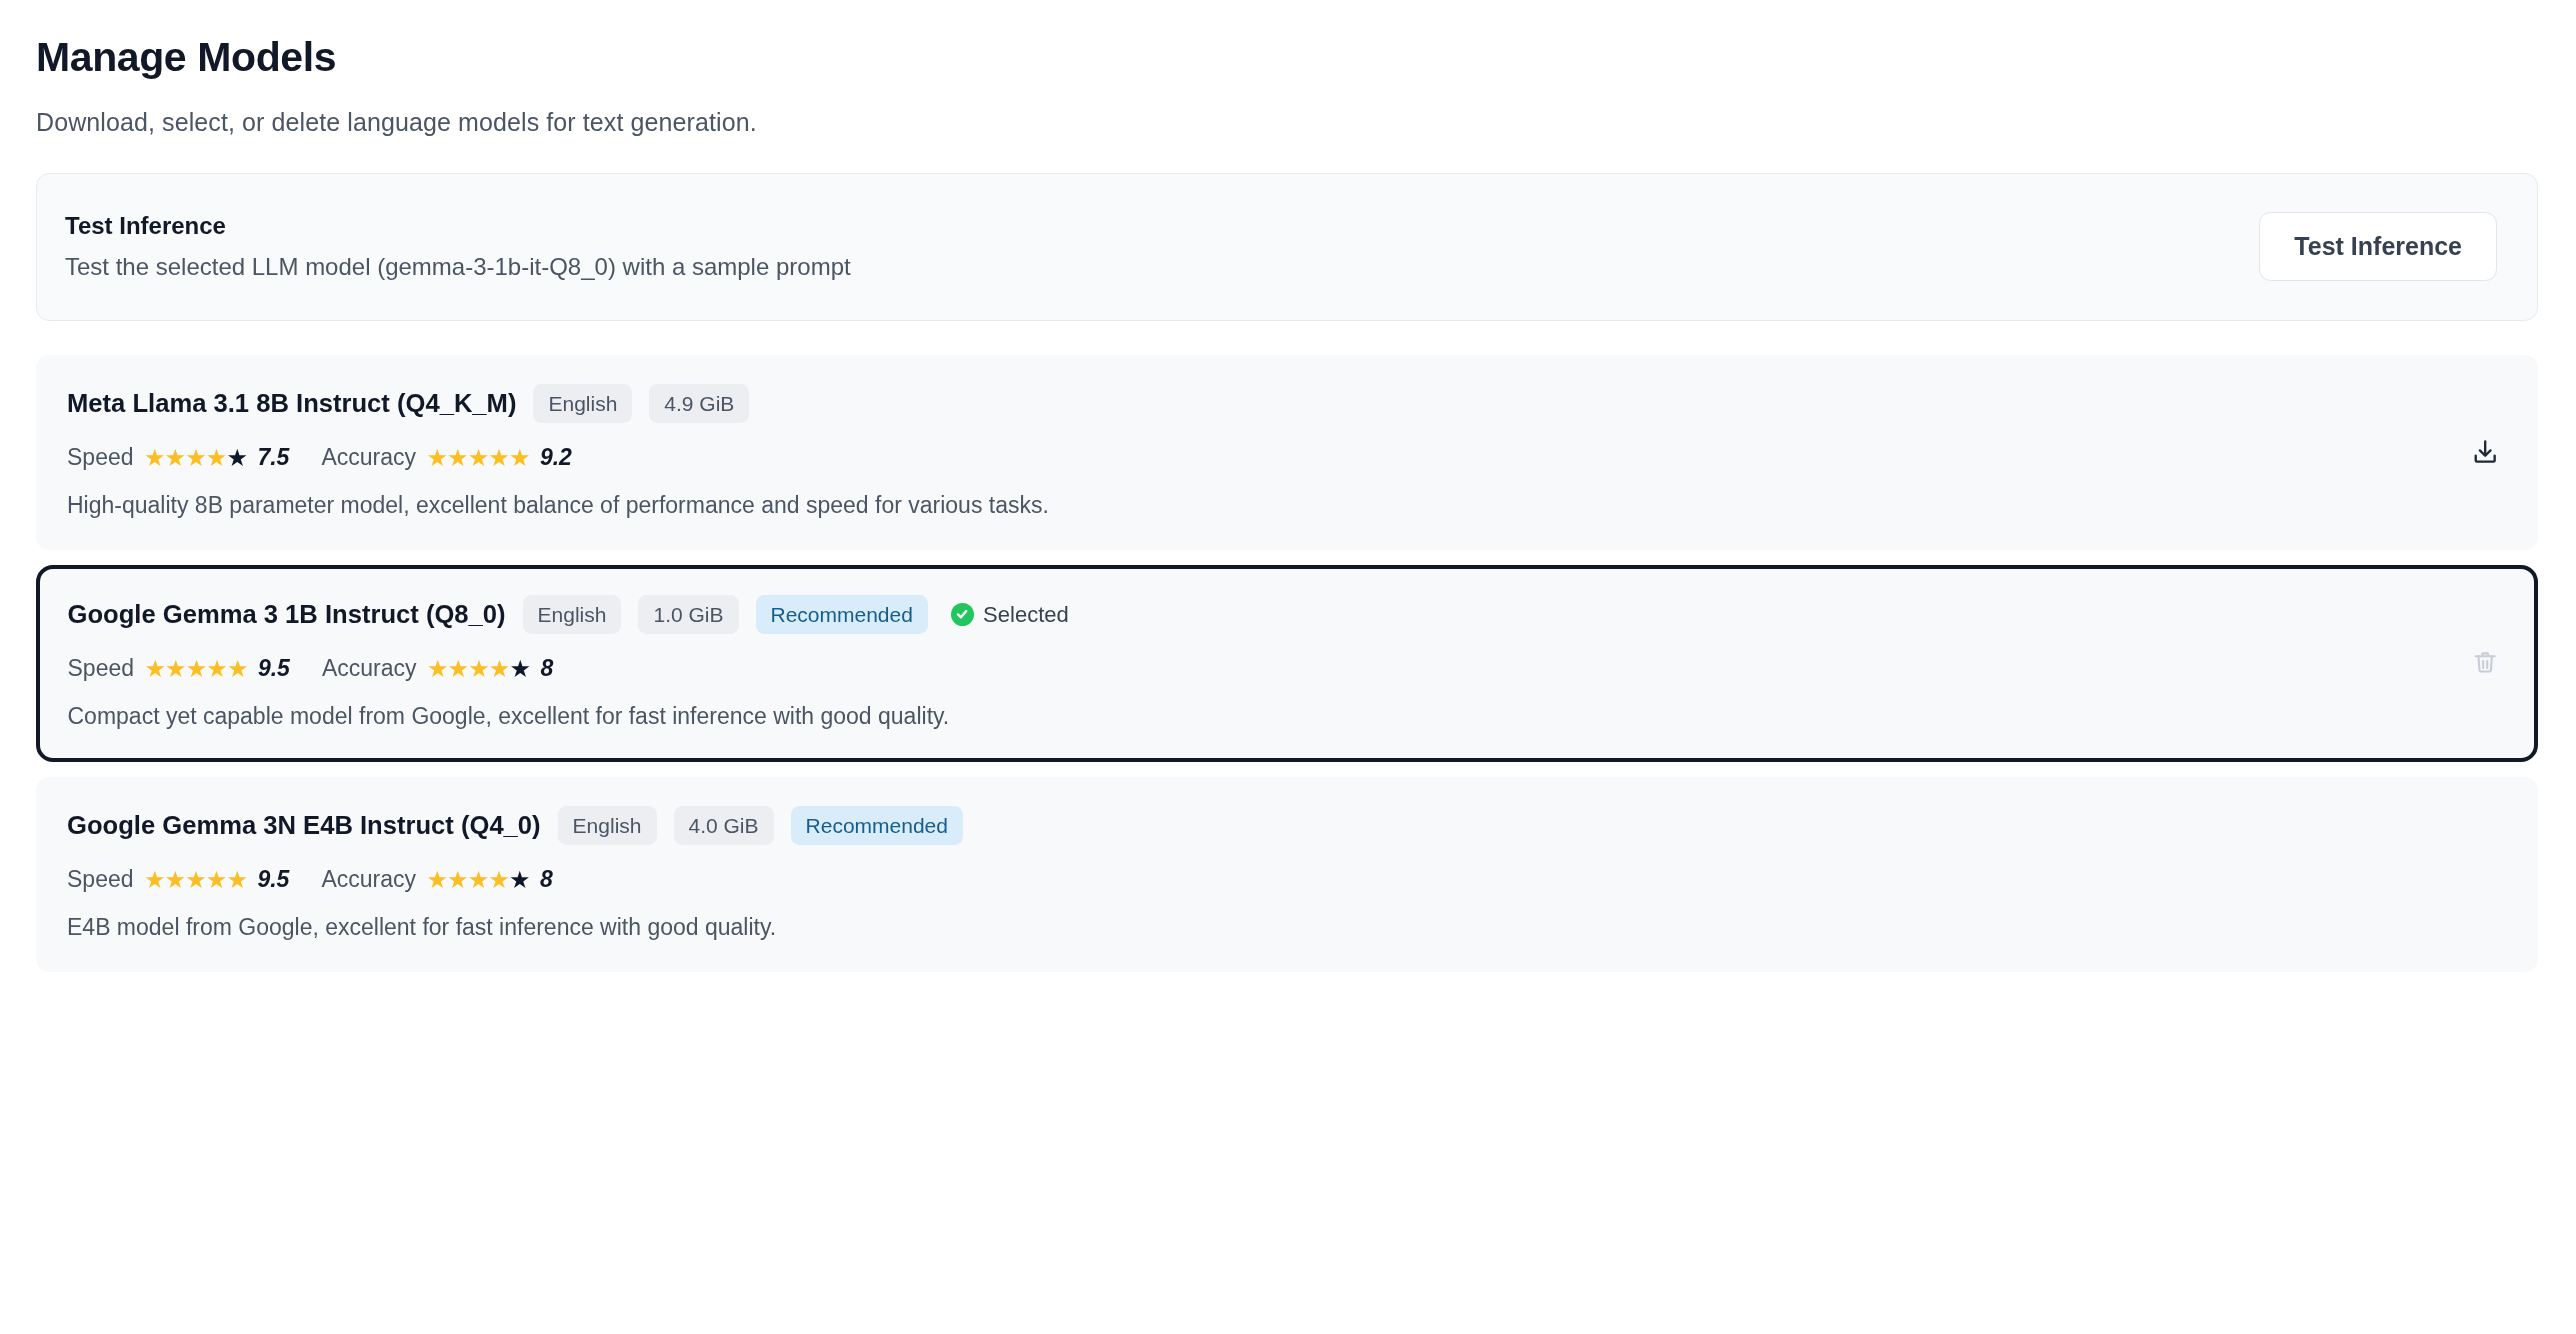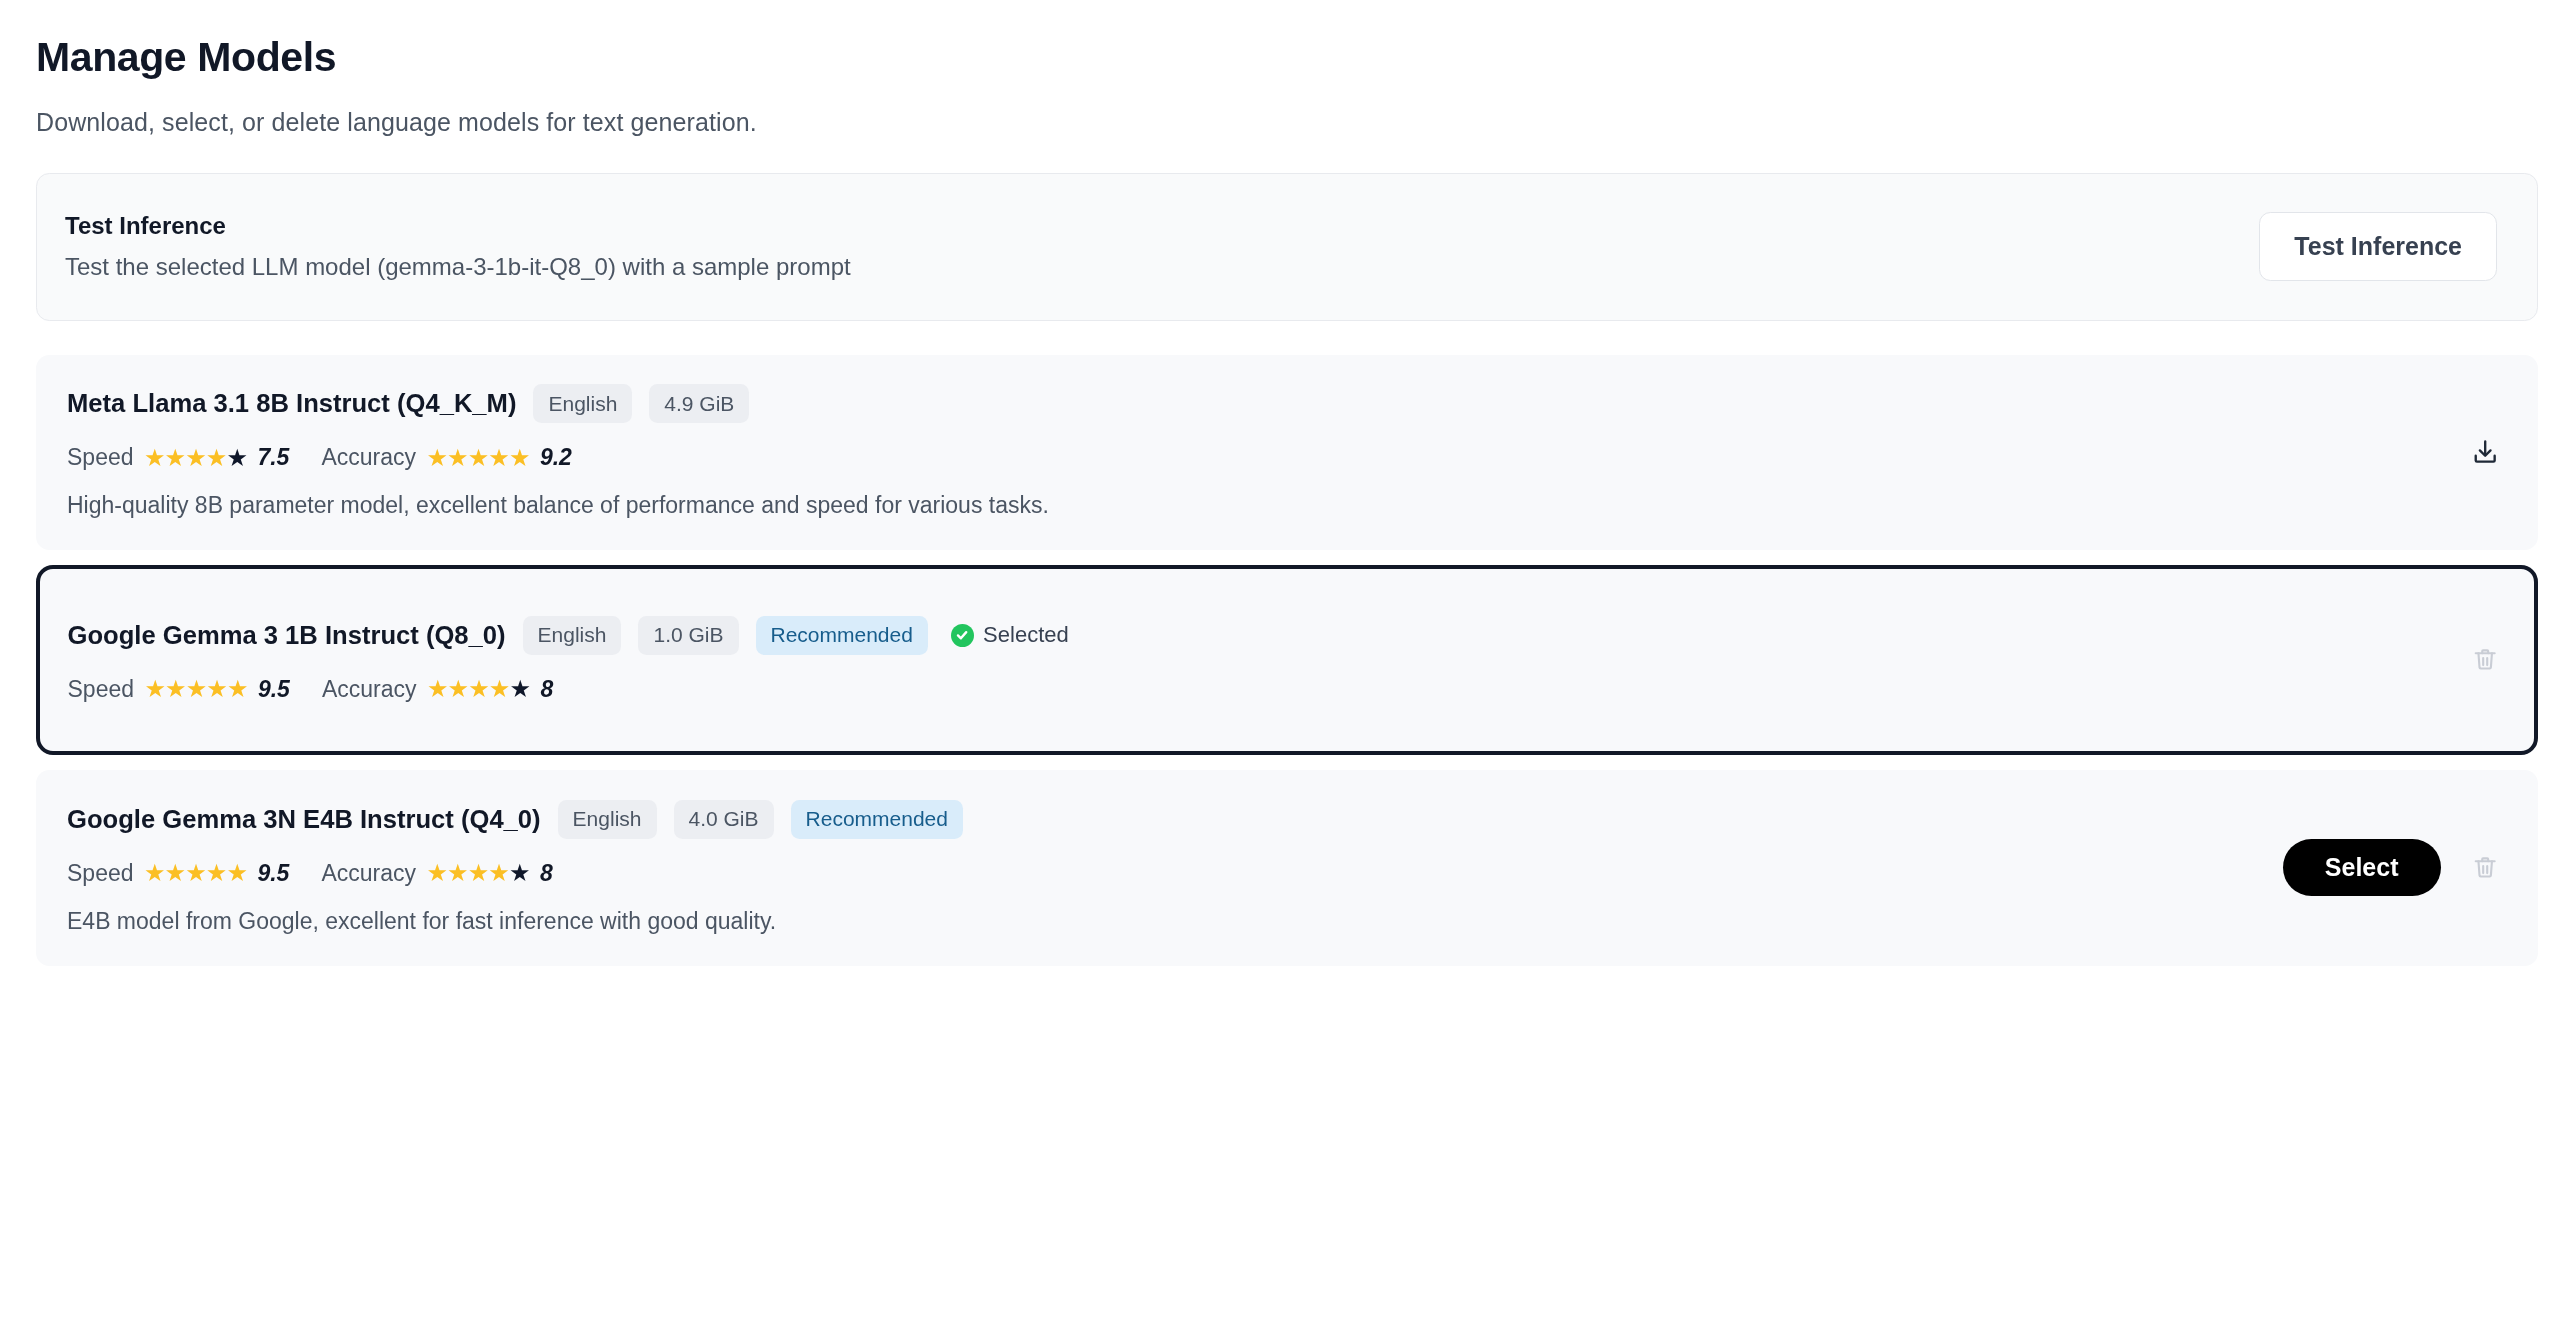--- a/index.html
+++ b/index.html
@@ -311,20 +311,21 @@
               <span class="rating-label">Speed</span>
               <span class="stars"><span class="star">★</span><span class="star">★</span><span class="star">★</span><span class="star">★</span><span class="star">★</span></span>
               <span class="rating-value">9.5</span>
             </div>
             <div class="rating">
               <span class="rating-label">Accuracy</span>
               <span class="stars"><span class="star">★</span><span class="star">★</span><span class="star">★</span><span class="star">★</span><span class="star empty">★</span></span>
               <span class="rating-value">8</span>
             </div>
           </div>
+          <div class="card-desc">Compact yet capable model from Google, excellent for fast inference with good quality.</div>
         </div>
         <div class="card-actions">
           <button class="icon-btn icon-trash">
             <svg width="28.4" height="28.4" viewBox="0 0 24 24" fill="none" stroke="currentColor" stroke-width="1.8" stroke-linecap="round" stroke-linejoin="round">
               <path d="M4 7h16"></path>
               <path d="M9.5 7V5.2a.7.7 0 0 1 .7-.7h3.6a.7.7 0 0 1 .7.7V7"></path>
               <path d="M6.3 7l.9 12a1 1 0 0 0 1 .9h7.6a1 1 0 0 0 1-.9l.9-12"></path>
               <path d="M10.3 11v6"></path>
               <path d="M13.7 11v6"></path>
             </svg>
@@ -346,29 +347,17 @@
               <span class="rating-value">9.5</span>
             </div>
             <div class="rating">
               <span class="rating-label">Accuracy</span>
               <span class="stars"><span class="star">★</span><span class="star">★</span><span class="star">★</span><span class="star">★</span><span class="star empty">★</span></span>
               <span class="rating-value">8</span>
             </div>
           </div>
           <div class="card-desc">E4B model from Google, excellent for fast inference with good quality.</div>
         </div>
-        <div class="card-actions">
-          <button class="btn-primary">Select</button>
-          <button class="icon-btn icon-trash">
-            <svg width="28.4" height="28.4" viewBox="0 0 24 24" fill="none" stroke="currentColor" stroke-width="1.8" stroke-linecap="round" stroke-linejoin="round">
-              <path d="M4 7h16"></path>
-              <path d="M9.5 7V5.2a.7.7 0 0 1 .7-.7h3.6a.7.7 0 0 1 .7.7V7"></path>
-              <path d="M6.3 7l.9 12a1 1 0 0 0 1 .9h7.6a1 1 0 0 0 1-.9l.9-12"></path>
-              <path d="M10.3 11v6"></path>
-              <path d="M13.7 11v6"></path>
-            </svg>
-          </button>
-        </div>
       </div>
     </div>
 
 </div>
 
 
 </body></html>

